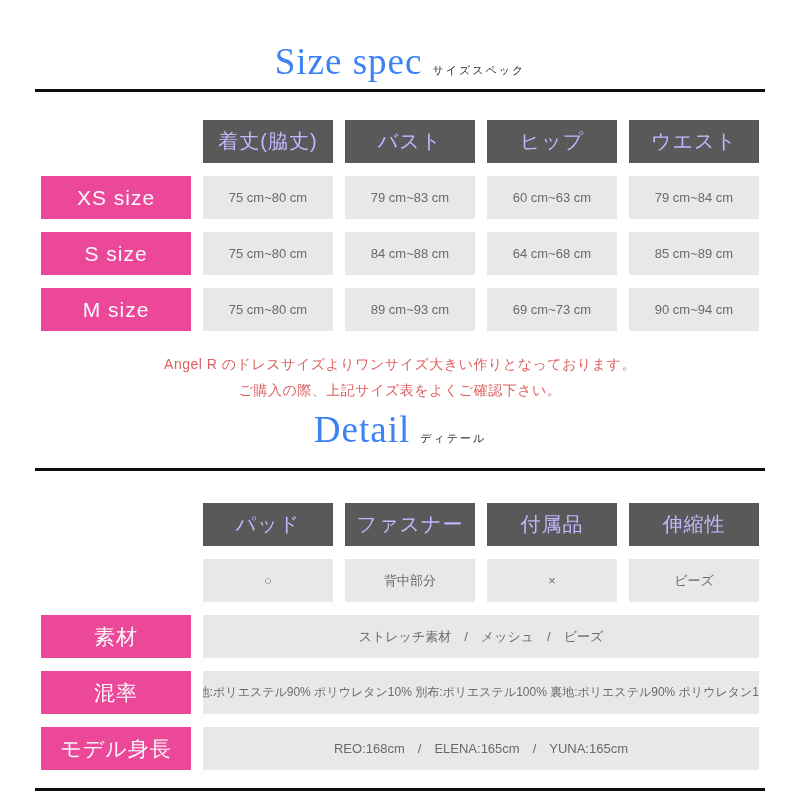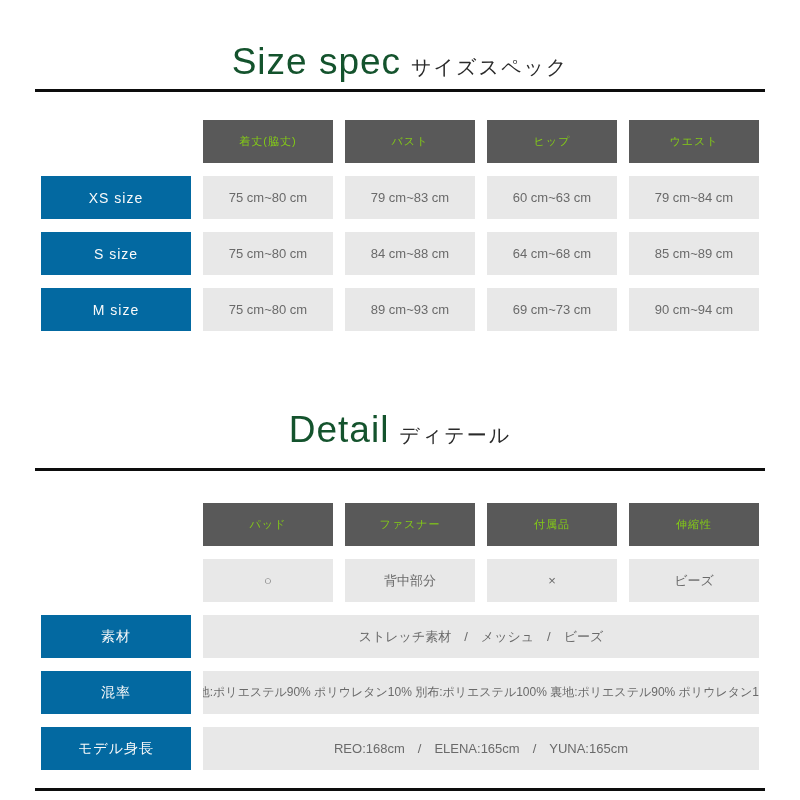--- a/index.html
+++ b/index.html
@@ -12,28 +12,28 @@
     overflow: hidden;
   }
   .section-title {
     position: absolute;
     left: 0; right: 0;
     text-align: center;
     white-space: nowrap;
     line-height: 40px;
   }
   .title-en {
-    font-family: Liberation Sans, sans-serif;
+    font-family: Liberation Serif, serif;
     font-size: 37px;
     font-weight: 400;
-    color: #14532d;
+    color: #3b82f6;
     letter-spacing: 1px;
   }
   .title-ja {
-    font-size: 20px;
+    font-size: 11px;
     color: #2a2a2a;
     margin-left: 10px;
     letter-spacing: 2px;
   }
   .rule {
     position: absolute;
     left: 35px;
     width: 730px;
     height: 3px;
     background: #0d0d0d;
@@ -49,28 +49,28 @@
     grid-auto-rows: 43px;
   }
   .cell {
     display: flex;
     align-items: center;
     justify-content: center;
     text-align: center;
   }
   .hcell {
     background: #595959;
-    color: #84cc16;
-    font-size: 11px;
+    color: #c4b5fd;
+    font-size: 20px;
     letter-spacing: 1px;
   }
   .lcell {
-    background: #0369a1;
+    background: #ec4899;
     color: #fafafa;
-    font-size: 14px;
+    font-size: 21px;
     letter-spacing: 1px;
   }
   .vcell {
     background: #e8e8e8;
     color: #6a6a6a;
     font-size: 13px;
   }
   .wide {
     grid-column: 2 / 6;
   }
@@ -118,20 +118,24 @@
     <div class="cell vcell">64 cm~68 cm</div>
     <div class="cell vcell">85 cm~89 cm</div>
 
     <div class="cell lcell">M size</div>
     <div class="cell vcell">75 cm~80 cm</div>
     <div class="cell vcell">89 cm~93 cm</div>
     <div class="cell vcell">69 cm~73 cm</div>
     <div class="cell vcell">90 cm~94 cm</div>
   </div>
 
+  <div class="note" style="top:351px">
+    <div>Angel R のドレスサイズよりワンサイズ大きい作りとなっております。</div>
+    <div>ご購入の際、上記サイズ表をよくご確認下さい。</div>
+  </div>
 
   <div class="section-title" style="top:410px">
     <span class="title-en">Detail</span><span class="title-ja">ディテール</span>
   </div>
   <div class="rule" style="top:468px"></div>
 
   <div class="grid" style="top:503px">
     <div></div>
     <div class="cell hcell">パッド</div>
     <div class="cell hcell">ファスナー</div>

